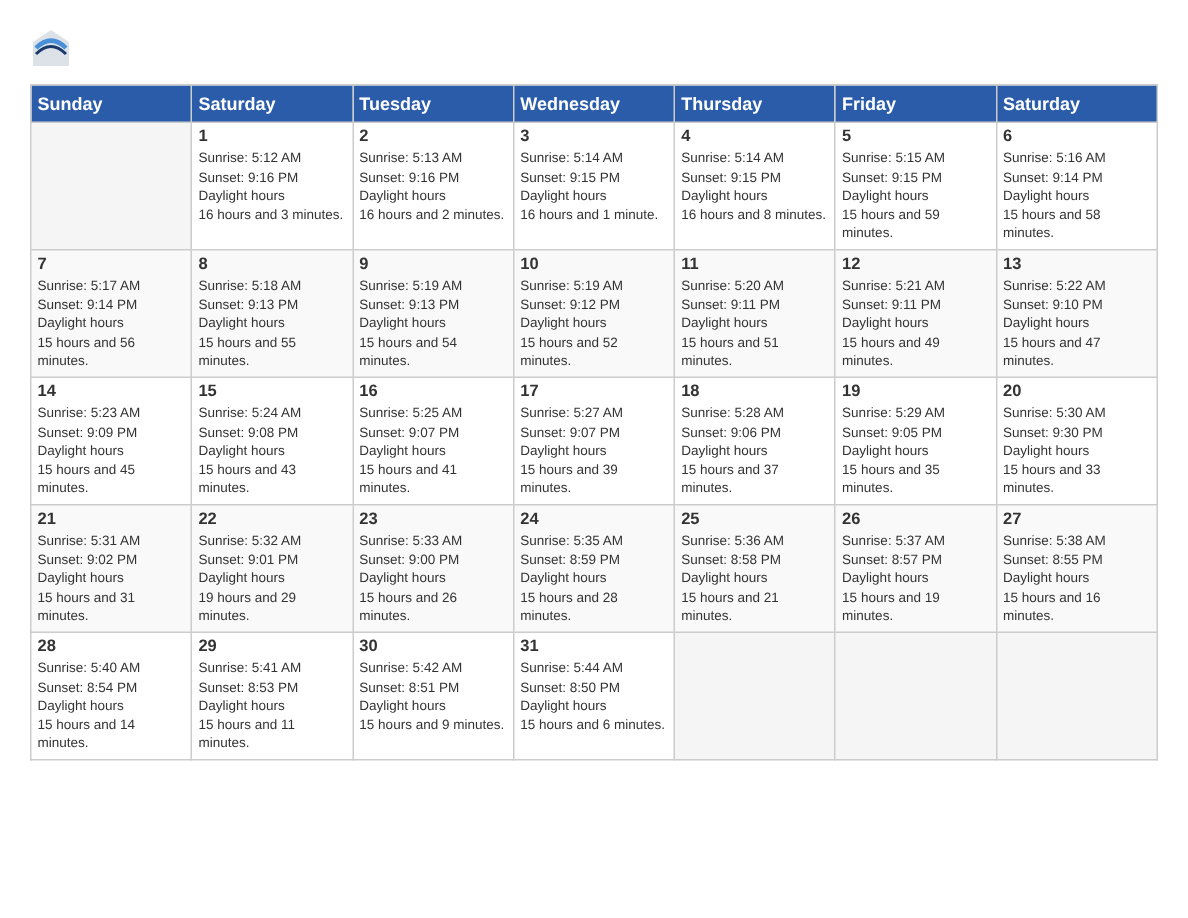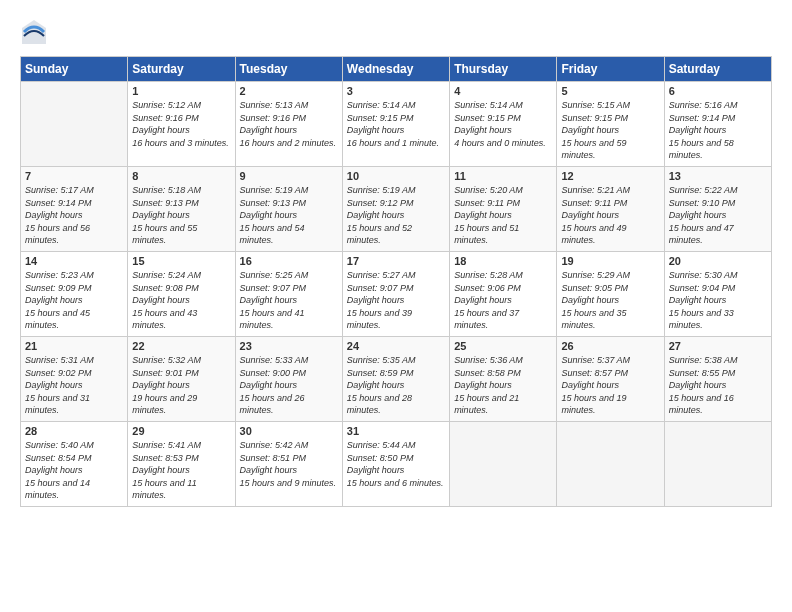--- a/index.html
+++ b/index.html
@@ -81,21 +81,20 @@
     .day-num {
       font-weight: bold;
       font-size: 11px;
       display: block;
       margin-bottom: 2px;
     }
     .day-info {
       font-size: 9px;
       line-height: 1.4;
       color: #333;
-      font-style: italic;
     }
     tr:nth-child(odd) td:not(.empty) {
       background: #fff;
     }
     tr:nth-child(even) td:not(.empty) {
       background: #f9f9f9;
     }
   </style>
 </head>
 <body>
@@ -162,21 +161,21 @@
           <span>Daylight hours</span><br>
           <span>16 hours and 1 minute.</span>
         </div>
       </td>
           <td>
         <span class="day-num">4</span>
         <div class="day-info">
           <span>Sunrise: 5:14 AM</span><br>
           <span>Sunset: 9:15 PM</span><br>
           <span>Daylight hours</span><br>
-          <span>4 hours and 0 minutes.</span>
+          <span>16 hours and 8 minutes.</span>
         </div>
       </td>
           <td>
         <span class="day-num">5</span>
         <div class="day-info">
           <span>Sunrise: 5:15 AM</span><br>
           <span>Sunset: 9:15 PM</span><br>
           <span>Daylight hours</span><br>
           <span>15 hours and 59 minutes.</span>
         </div>
@@ -308,21 +307,21 @@
           <span>Sunrise: 5:29 AM</span><br>
           <span>Sunset: 9:05 PM</span><br>
           <span>Daylight hours</span><br>
           <span>15 hours and 35 minutes.</span>
         </div>
       </td>
           <td>
         <span class="day-num">20</span>
         <div class="day-info">
           <span>Sunrise: 5:30 AM</span><br>
-          <span>Sunset: 9:04 PM</span><br>
+          <span>Sunset: 9:30 PM</span><br>
           <span>Daylight hours</span><br>
           <span>15 hours and 33 minutes.</span>
         </div>
       </td>
         </tr>
         <tr>
           <td>
         <span class="day-num">21</span>
         <div class="day-info">
           <span>Sunrise: 5:31 AM</span><br>

